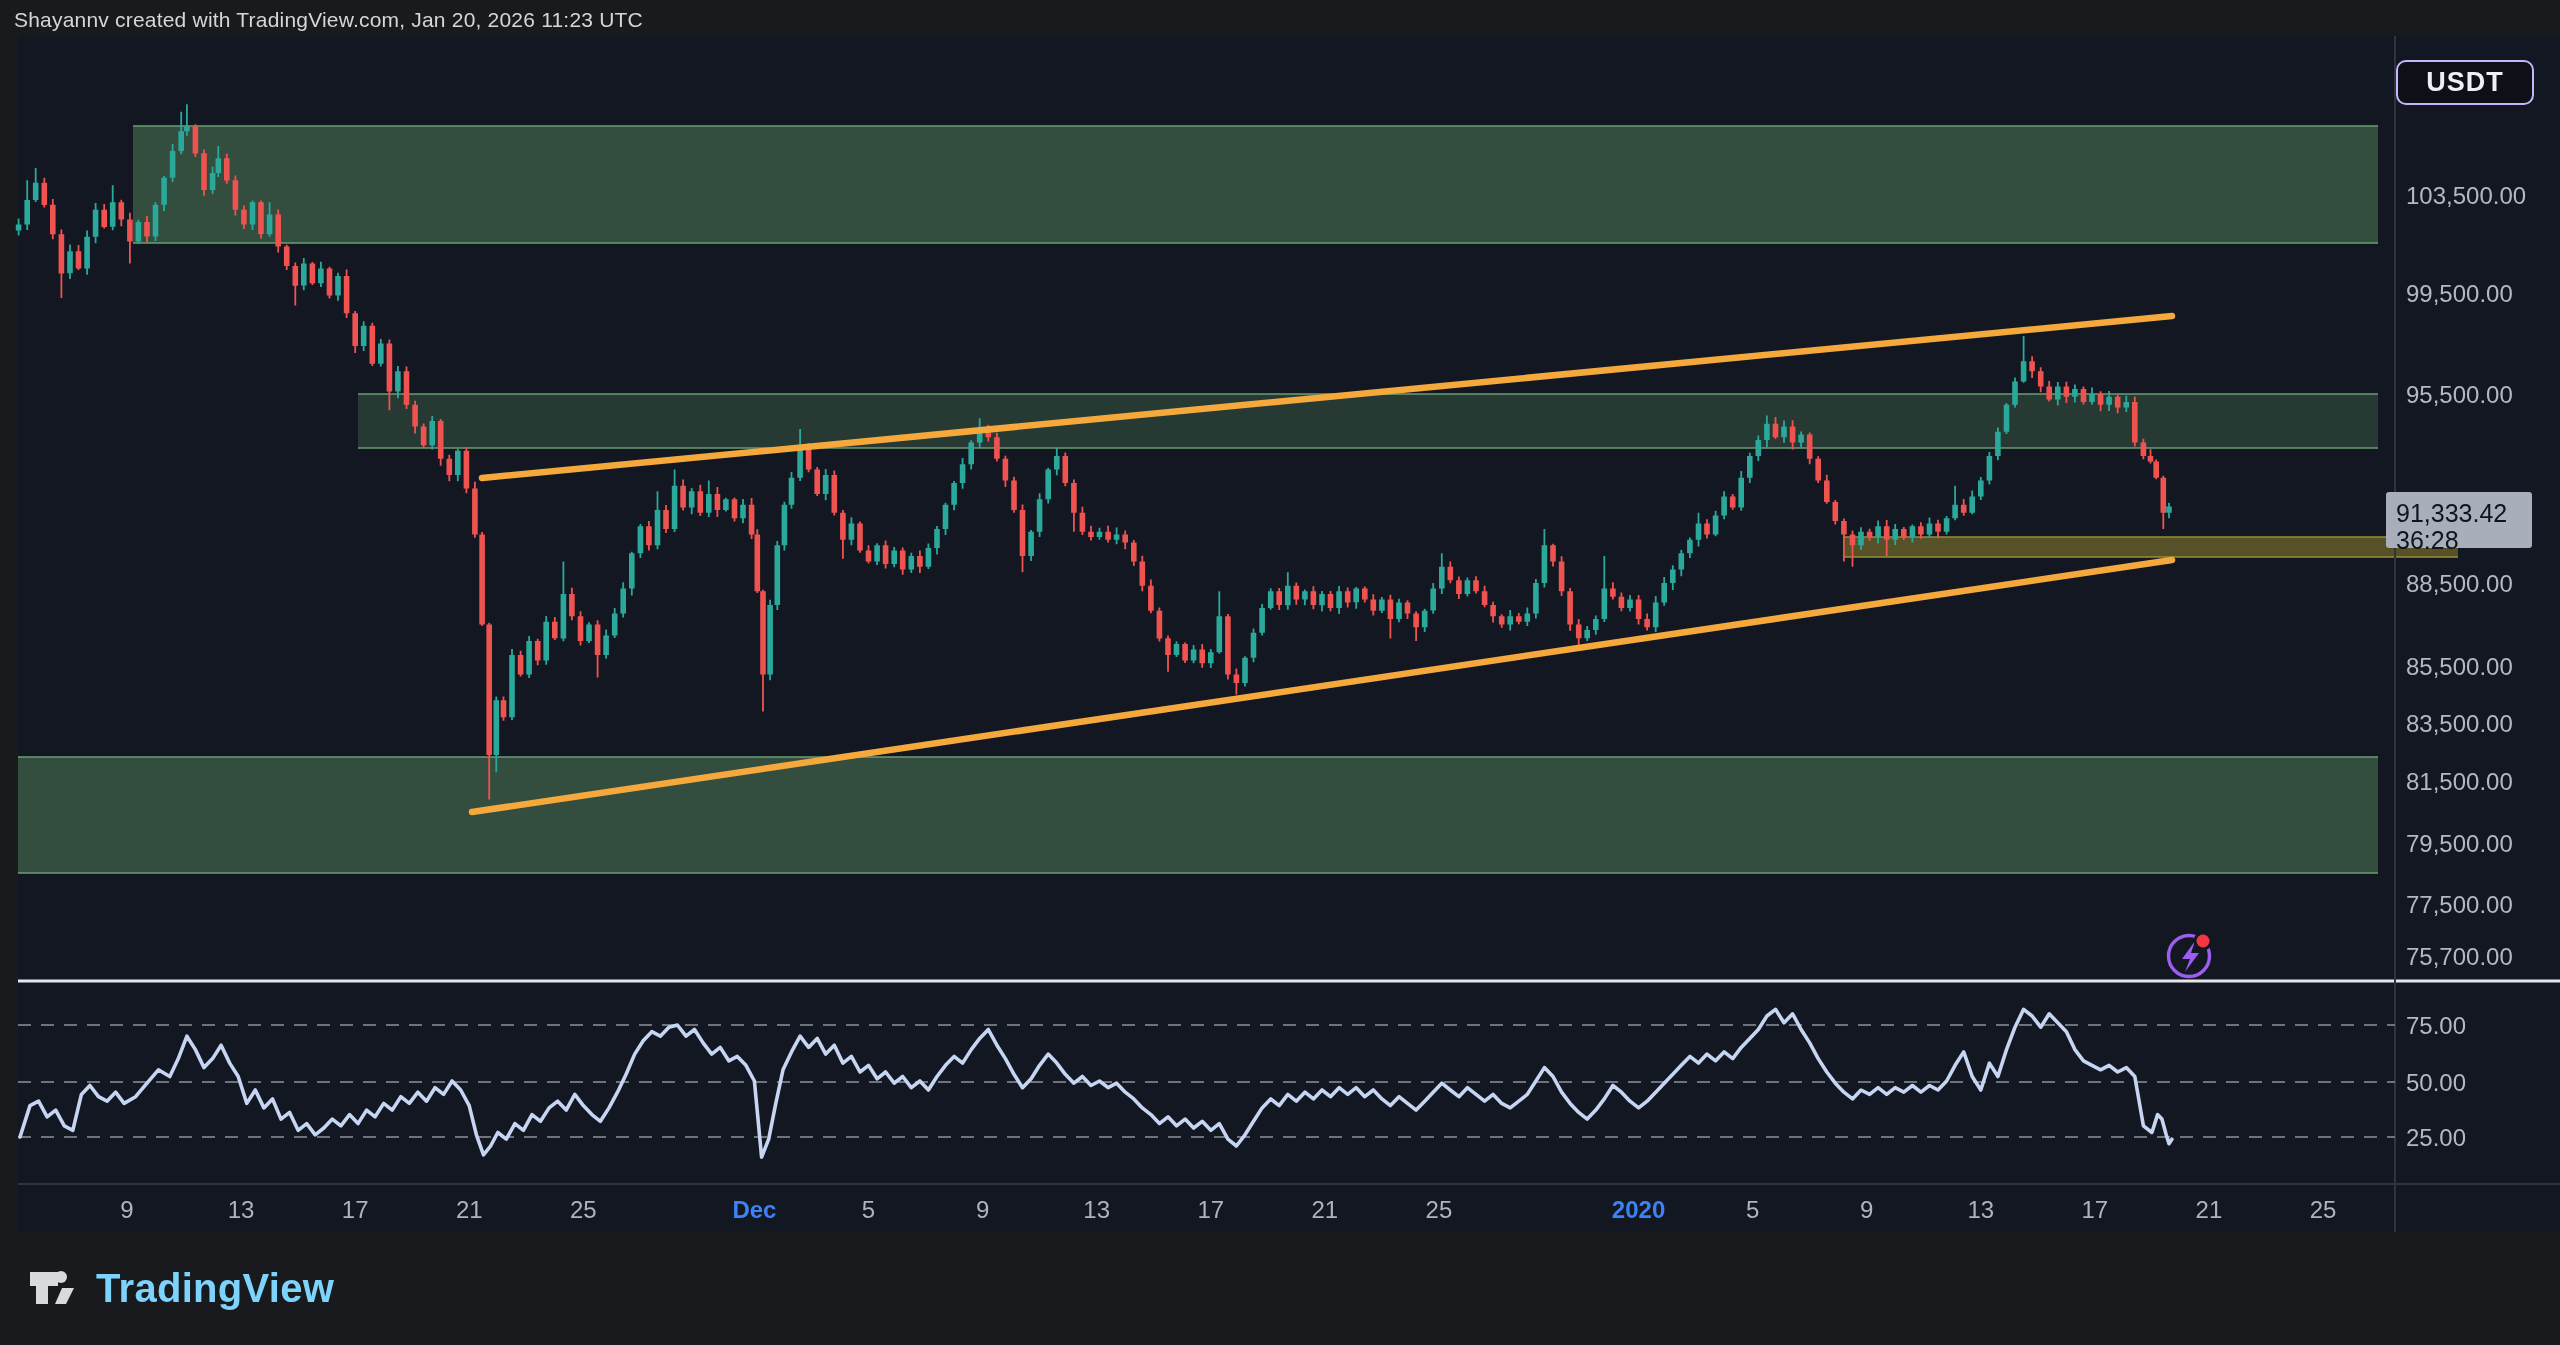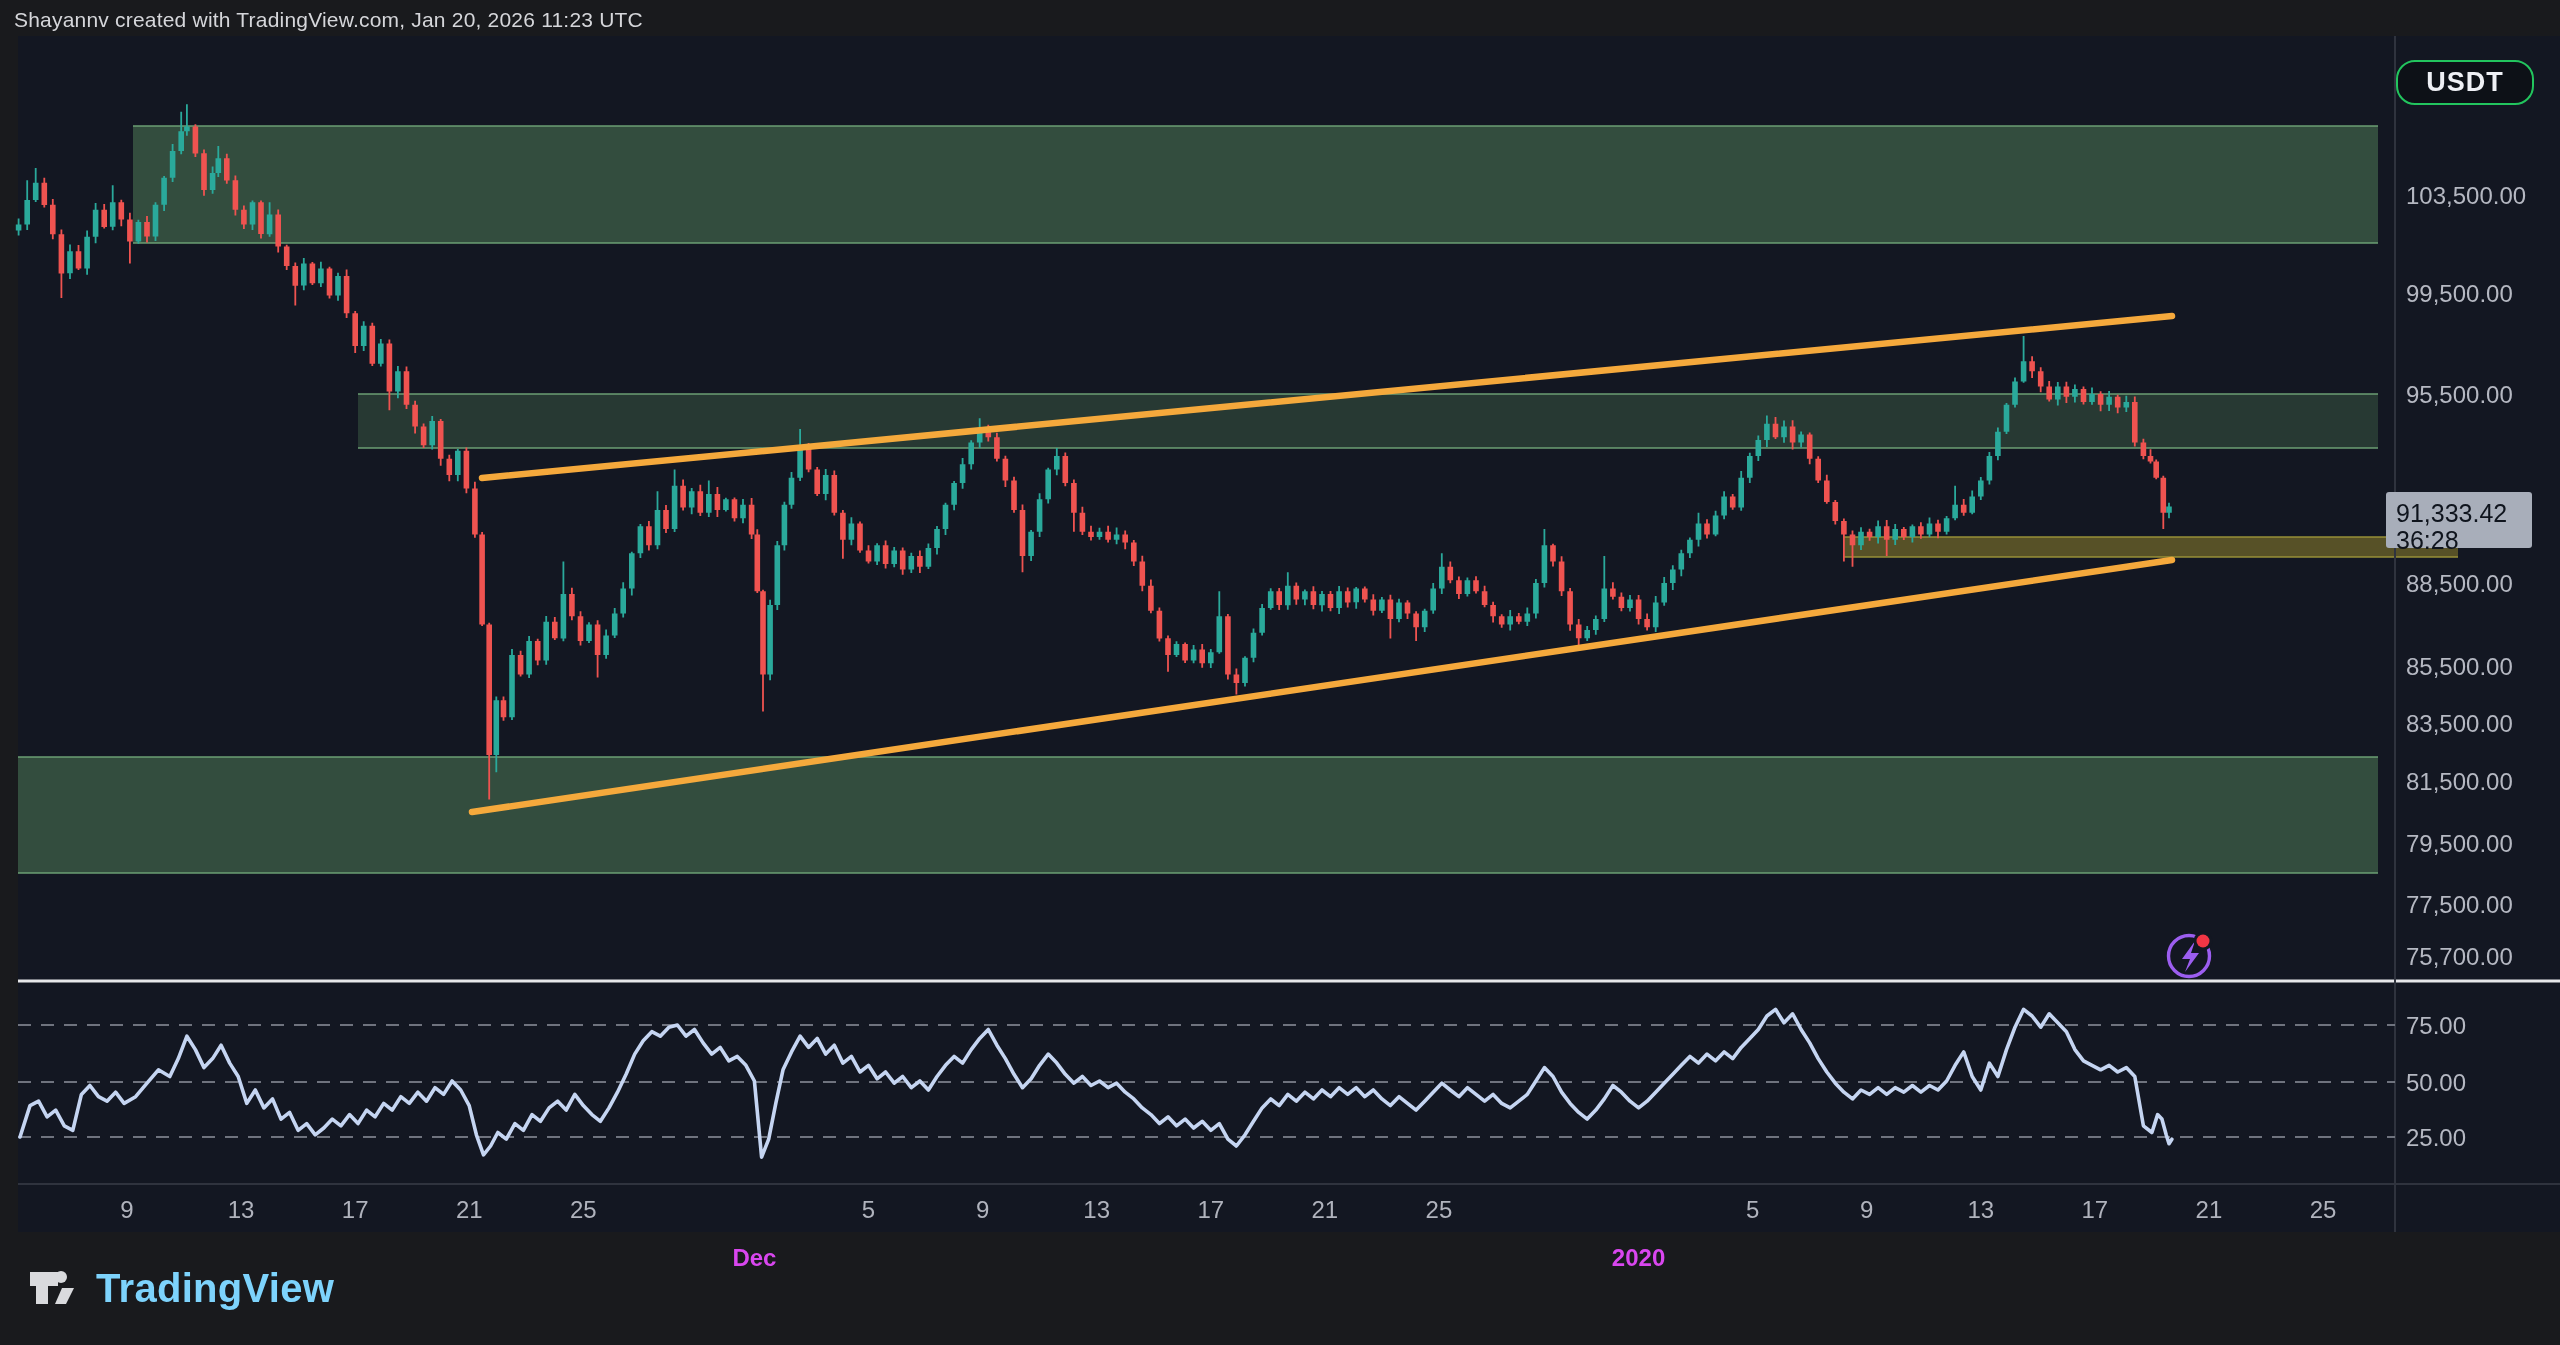--- a/index.html
+++ b/index.html
@@ -12,33 +12,33 @@
     white-space:nowrap; z-index:30;
   }
   .chart-surface {
     position:absolute; left:18px; top:36px; width:2542px; height:1196px;
     background:#131722; z-index:1;
   }
   .chart-canvas { position:absolute; left:0; top:0; width:2560px; height:1345px; z-index:5; }
 
   .usdt-badge {
     position:absolute; left:2396px; top:60px; width:138px; height:45px;
-    background:#0d1117; border:2px solid #22c55e; border-radius:19px;
+    background:#0d1117; border:2px solid #c4b5fd; border-radius:10px;
     color:#eef0f5; font-size:27px; font-weight:700; letter-spacing:1px;
     display:flex; align-items:center; justify-content:center; z-index:20;
   }
   .price-badge {
     position:absolute; left:2386px; width:146px; height:56px;
     background:#a8aeba; color:#0f141d; border-radius:3px;
     font-size:25px; font-weight:500; line-height:27px;
     padding:8px 0 0 10px; z-index:21;
   }
   .axis-label { position:absolute; left:2406px; color:#b5b8c2; font-size:24px; white-space:nowrap; }
   .x-label { position:absolute; top:1196px; transform:translateX(-50%); color:#b0b3bd; font-size:24px; white-space:nowrap; }
-  .x-label.major { color:#d946ef; font-weight:700;margin-top:48px; }
+  .x-label.major { color:#3b82f6; font-weight:700; }
 
   .footer { position:absolute; left:28px; top:1264px; display:flex; align-items:center; gap:16px; z-index:30; }
   .footer .brand-text { color:#7dd3fc; font-size:40px; font-weight:700; letter-spacing:.3px; }
 
   .layer-labels { position:absolute; left:0; top:0; width:2508px; height:1345px; z-index:15; pointer-events:none;text-align:right; }
 </style>
 </head>
 <body>
 
 <div class="attribution">Shayannv created with TradingView.com, Jan 20, 2026 11:23 UTC</div>

